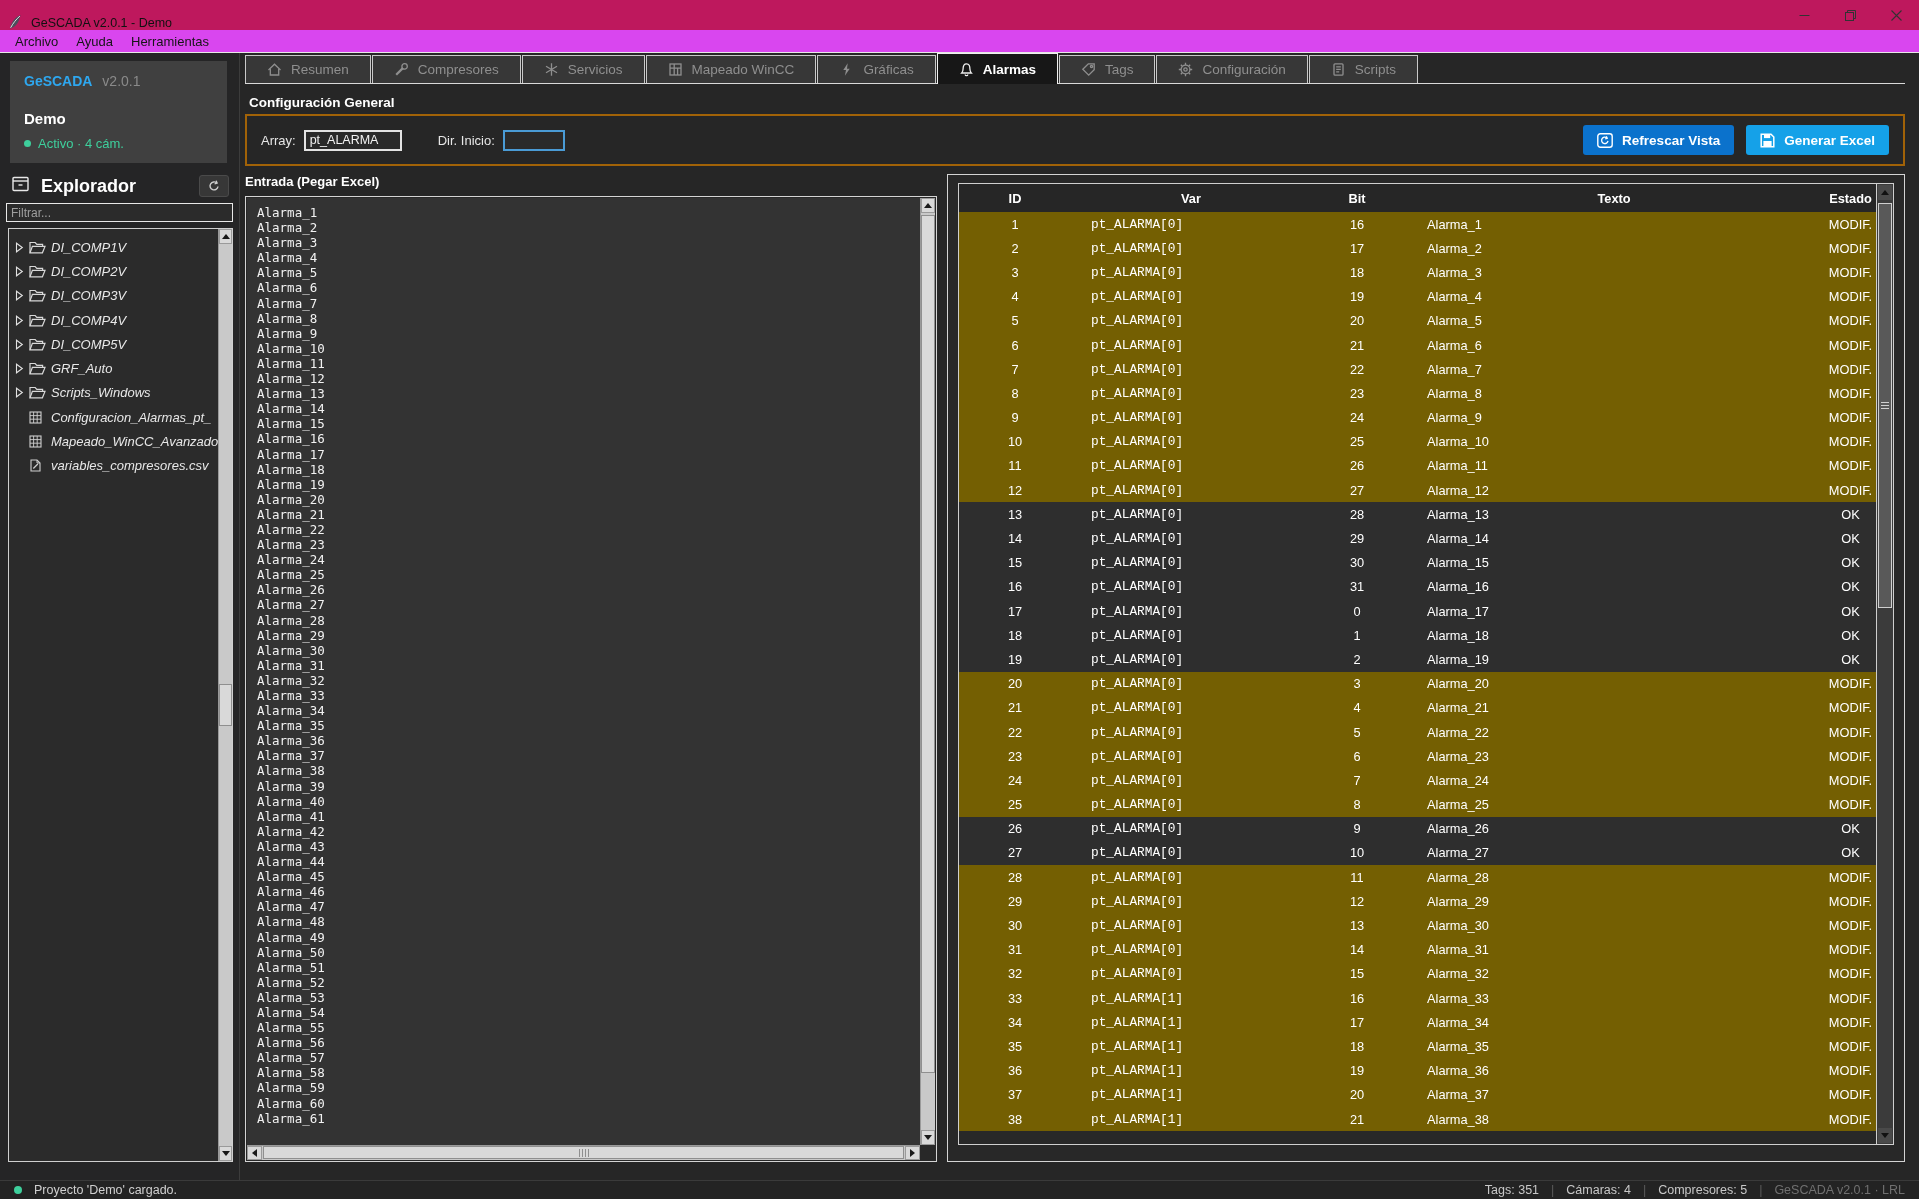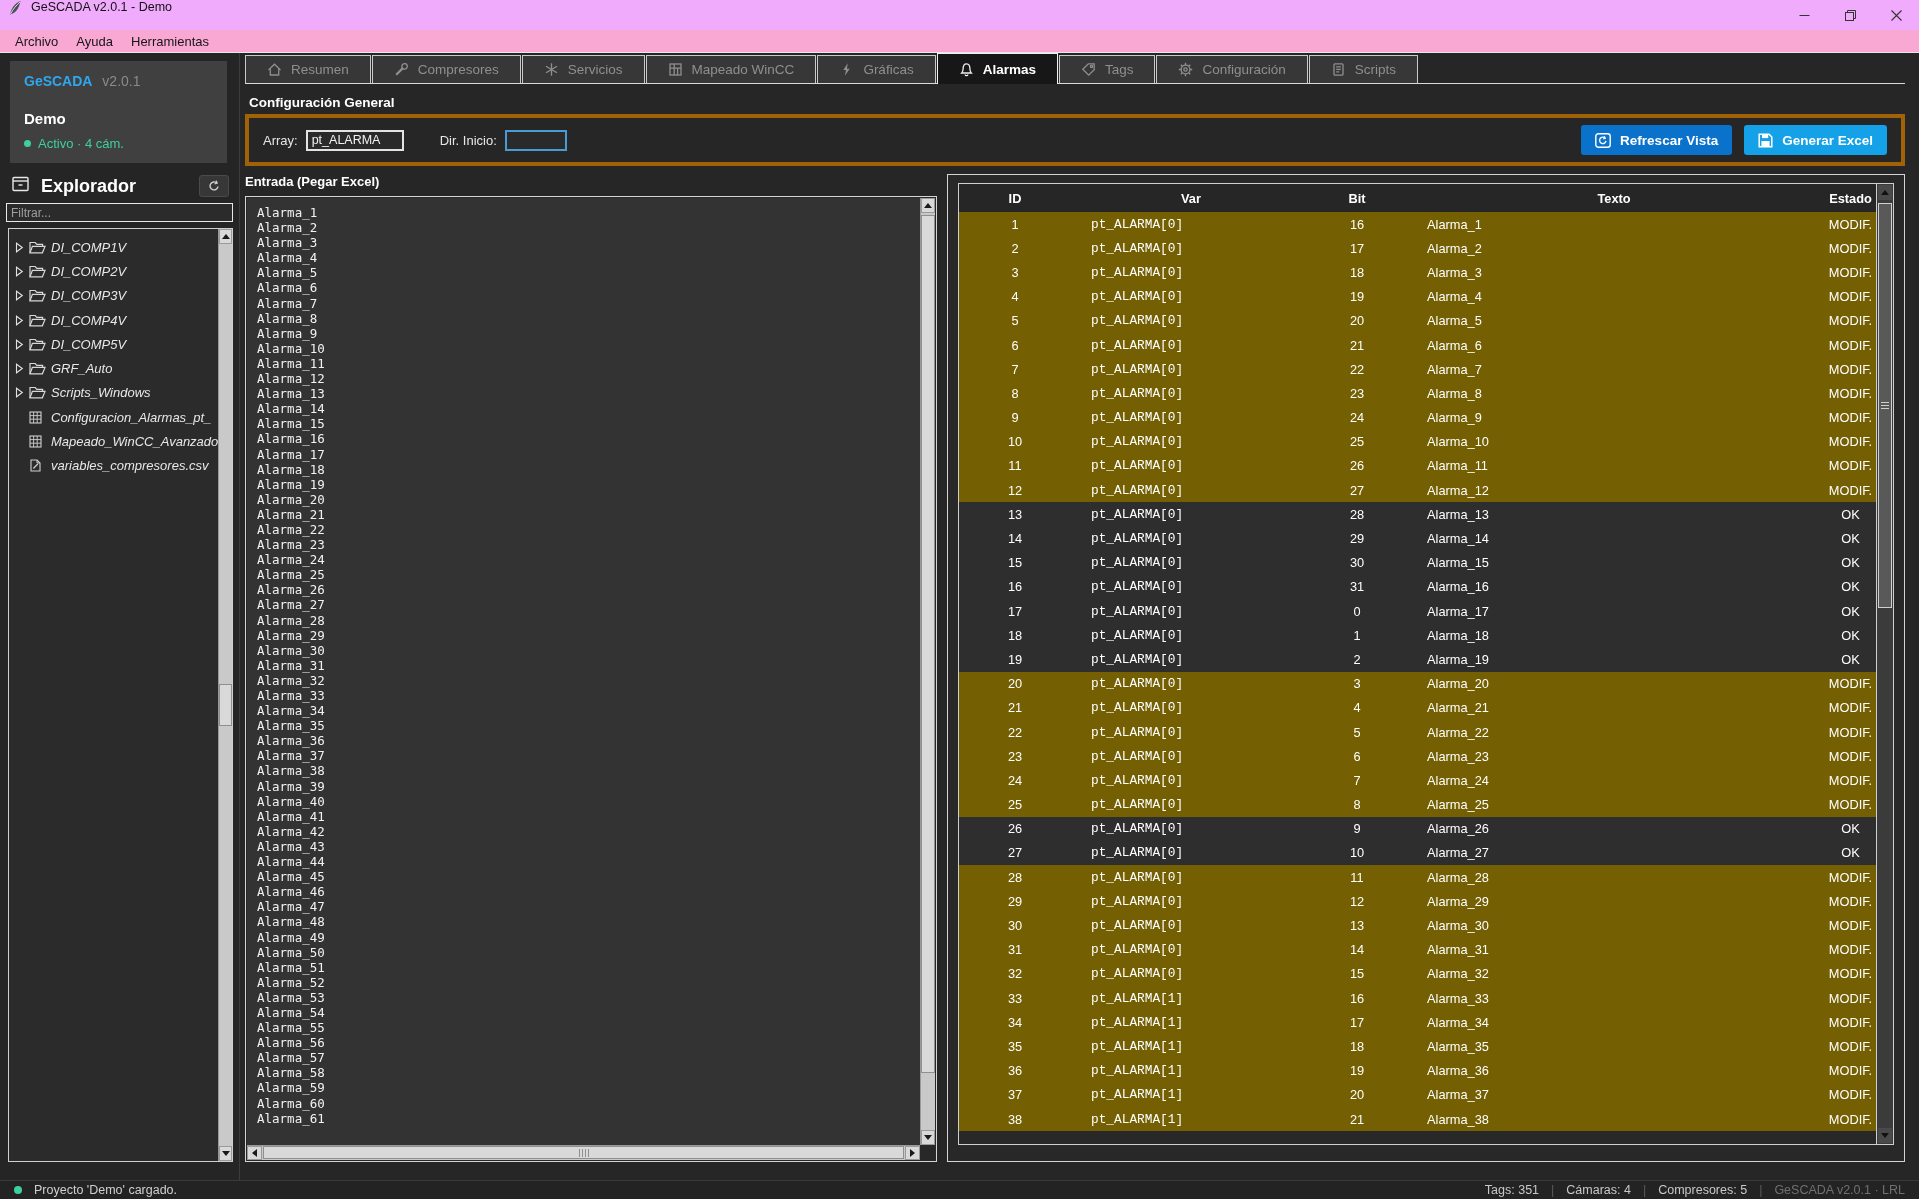--- a/index.html
+++ b/index.html
@@ -5,26 +5,26 @@
   * { margin:0; padding:0; box-sizing:border-box; }
   :root{
     --brand:#2ea7ef; --green:#3ecf9c; --modif:#745f02; --ok:#2e2e2e;
     --btn-refresh:#0b72cc; --btn-excel:#15a1e8; --focus:#4a9bd5;
   }
   html,body{ width:1919px; height:1199px; overflow:hidden; background:#262626;
     font-family:"Liberation Sans", sans-serif; }
   .window{ width:1919px; height:1199px; display:flex; flex-direction:column; }
 
   
-  .titlebar{ height:30px; background:#f0abfc; display:flex; align-items:flex-start; flex:none; }
+  .titlebar{ height:30px; background:#be185d; display:flex; align-items:flex-end; flex:none; }
   .titlebar .app-icon{ margin:0 8px 0 8px; width:15px; height:16px; }
   .title-text{ font-size:12.5px; color:#111; }
   .win-controls{ margin-left:auto; display:flex; height:100%; }
   .win-btn{ width:46px; height:100%; display:flex; align-items:center; justify-content:center; }
-  .menubar{ height:23px; background:#f9a8d4; display:flex; align-items:center; padding-left:6px;
+  .menubar{ height:23px; background:#d946ef; display:flex; align-items:center; padding-left:6px;
     border-bottom:1px solid #e8e8e8; flex:none; }
   .menu-item{ font-size:13px; color:#151515; padding:2px 9px; }
 
   
   .app{ flex:1; display:flex; min-height:0; }
 
   
   .sidebar{ width:240px; flex:none; background:#252526; border-right:1px solid #3c3c3c;
     display:flex; flex-direction:column; }
   .project-card{ margin:8px 12px 4px 10px; background:#404040; padding:12px 14px; }
@@ -69,21 +69,21 @@
   
   .main{ flex:1; display:flex; flex-direction:column; min-width:0; padding:0 14px 0 5px; }
   .tabbar{ height:31px; flex:none; display:flex; align-items:flex-end; border-bottom:1px solid #d9d9d9; }
   .tab{ height:28px; background:#373737; border:1px solid #c9c9c9; border-bottom:none;
     display:flex; align-items:center; padding:0 21px; color:#8f8f8f; font-size:13.5px; margin-right:1px; }
   .tab .tab-icon{ display:flex; margin-right:9px; }
   .tab.active{ height:31px; background:#171717; color:#ffffff; font-weight:bold; position:relative; margin-bottom:-1px; border-color:#f0f0f0; }
   .tab.active .tab-icon svg *{ stroke:#f0f0f0; }
 
   .config-title{ color:#fff; font-weight:bold; font-size:13.5px; margin:11px 0 4px 4px; }
-  .config-box{ border:4px solid #a16207; height:52px; display:flex; align-items:center; padding:0 14px; flex:none; }
+  .config-box{ border:2px solid #a16207; height:52px; display:flex; align-items:center; padding:0 14px; flex:none; }
   .form-label{ color:#e6e6e6; font-size:13px; }
   .text-input{ height:21px; background:#2a2a2a; border:2px solid #e3e3e3; color:#f2f2f2;
     font-size:12.5px; padding:0 4px; outline:none; }
   .input-array{ width:98px; margin:0 36px 0 8px; }
   .input-dir{ width:62px; margin-left:8px; border-color:var(--focus); }
   .btn-group{ margin-left:auto; display:flex; gap:12px; }
   .btn{ height:30px; border:none; border-radius:3px; color:#fff; font-weight:bold; font-size:13.5px;
     display:flex; align-items:center; padding:0 14px; font-family:"Liberation Sans",sans-serif; }
   .btn .b-icon{ display:flex; margin-right:9px; }
   .btn-refresh{ background:var(--btn-refresh); }

